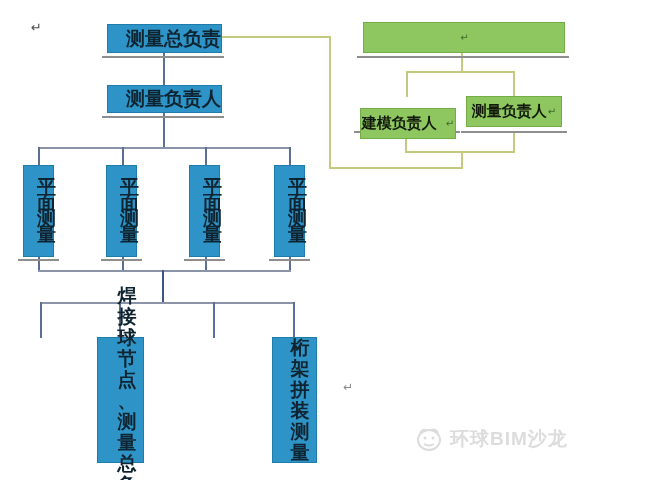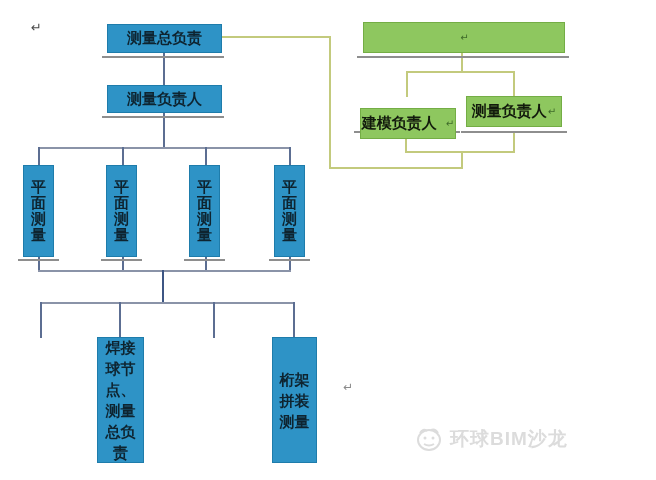--- a/index.html
+++ b/index.html
@@ -9,21 +9,21 @@
     position:relative; width:656px; height:480px; background:#ffffff;
     overflow:hidden;
   }
 
   
   .box {
     position:absolute; display:flex; align-items:center; justify-content:center;
     text-align:center; font-weight:bold;
   }
   .box-blue {
-    background:#2e93c6; border:1px solid #1e7cab; color:#0e2430; font-size:15px;
+    background:#2e93c6; border:1px solid #1e7cab; color:#0e2430; font-size:19px;justify-content:flex-end;
   }
   .box-green {
     background:#8ec75f; border:1px solid #74ad45; color:#121a0c; font-size:15px;
   }
   .vtext { 
     word-break:break-all; line-break:anywhere;
   }
   .vtext span.txt { display:block; width:32px; line-height:21px; text-align:center; }
   .onecol span.txt { width:16px; line-height:16px; }
 

